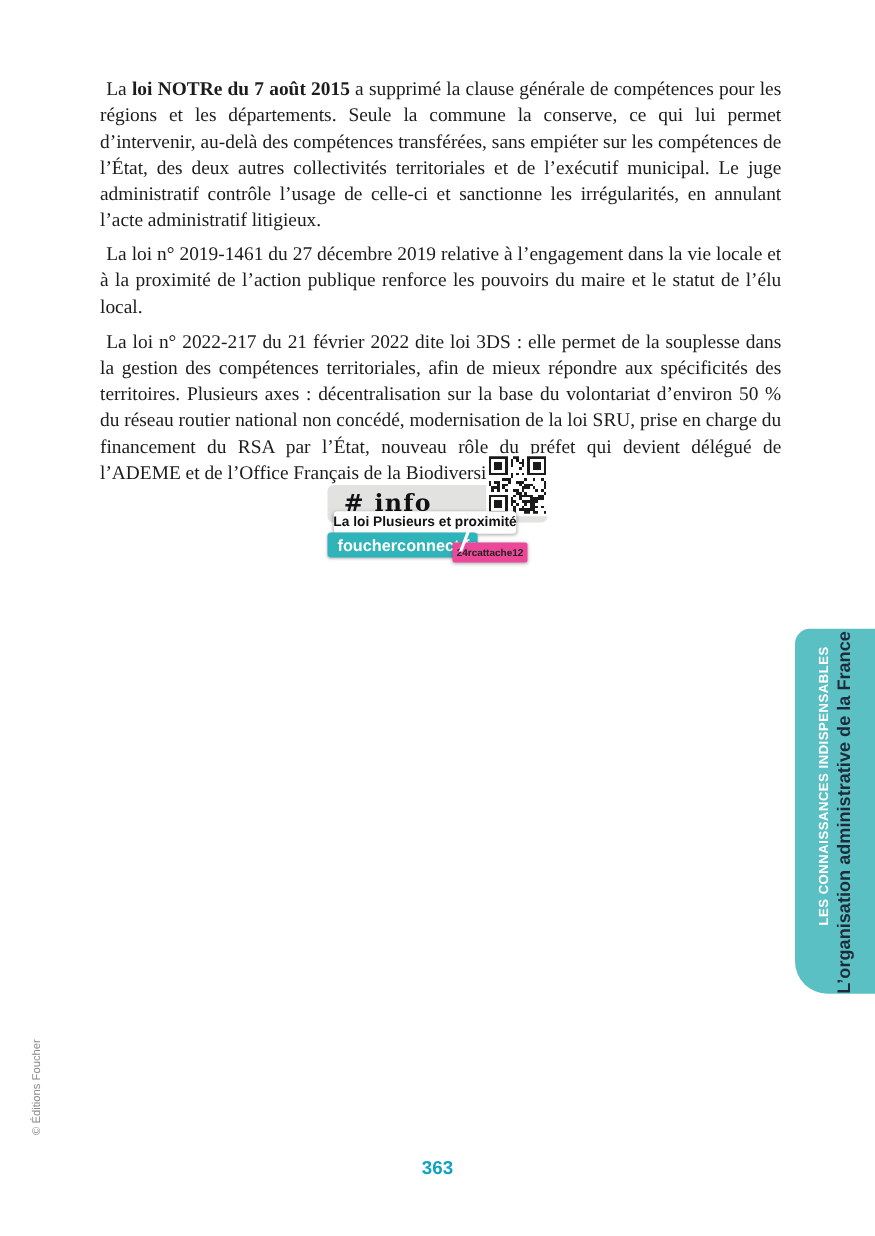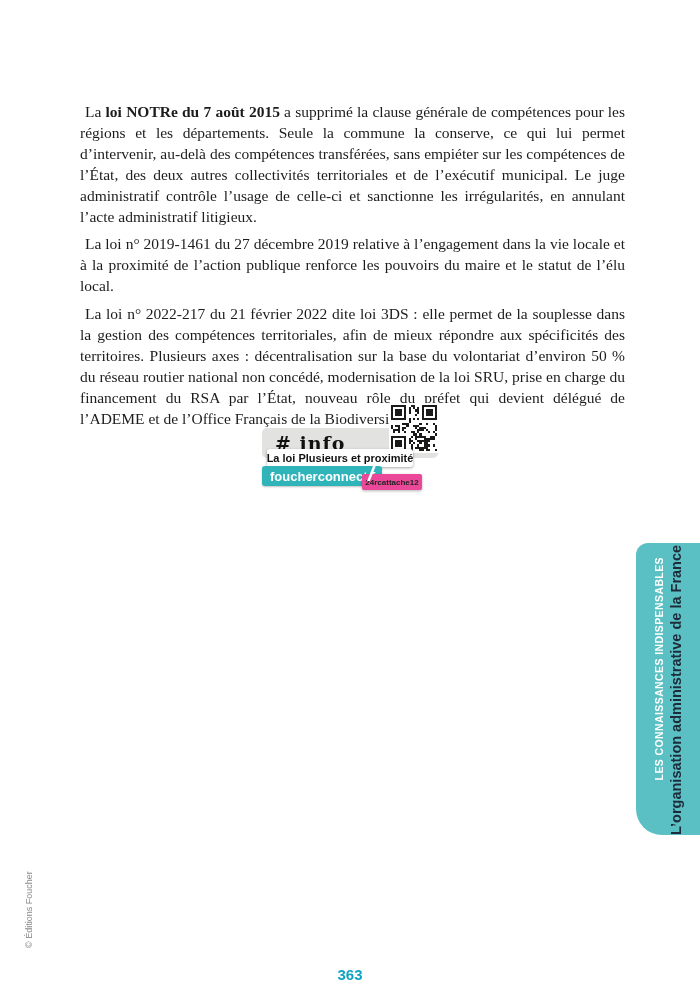--- a/index.html
+++ b/index.html
@@ -1,18 +1,18 @@
 <!DOCTYPE html>
 <html lang="fr" style="--tab_teal: #5bc0c3; --url_teal: #2fb4ba; --page_number_teal: #0fa3c2; --chapter_navy: #1d2b3a; --body_text: #1c1c1c;"><head>
 <meta charset="utf-8">
 <style>
   html,body{margin:0;padding:0;background:#ffffff;}
   .page{
     position:relative;width:700px;height:941px;background:#ffffff;overflow:hidden;
-    font-family:"Liberation Serif",serif;color:var(--body_text,#1c1c1c);margin-top:40px;
+    font-family:"Liberation Serif",serif;color:var(--body_text,#1c1c1c);
   }
   
   .text-block{
     position:absolute;left:80px;top:62px;width:545px;
     font-size:15.5px;line-height:20.9px;text-align:justify;
     hyphens:auto;-webkit-hyphens:auto;
   }
   .text-block p{margin:0 0 7px 0;text-indent:5px;}
   .text-block b{font-weight:bold;}
   

